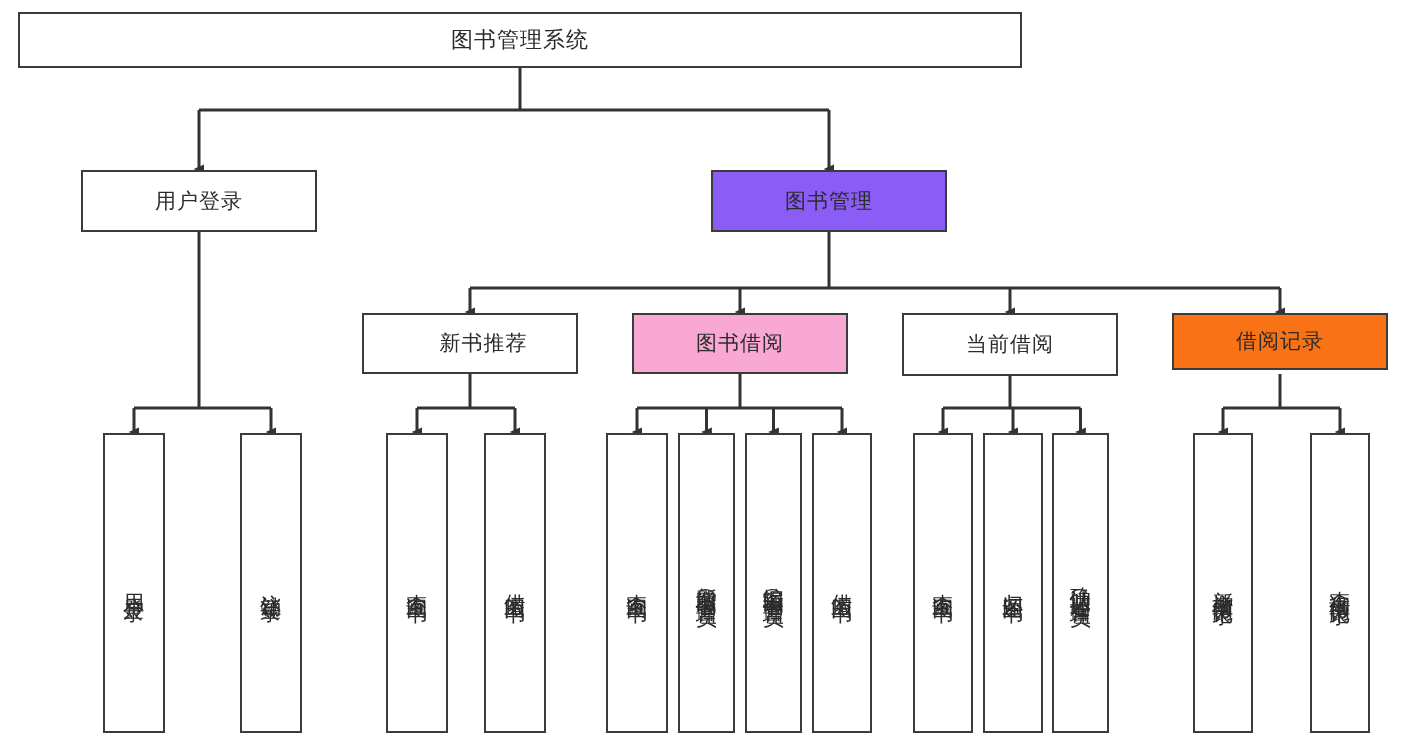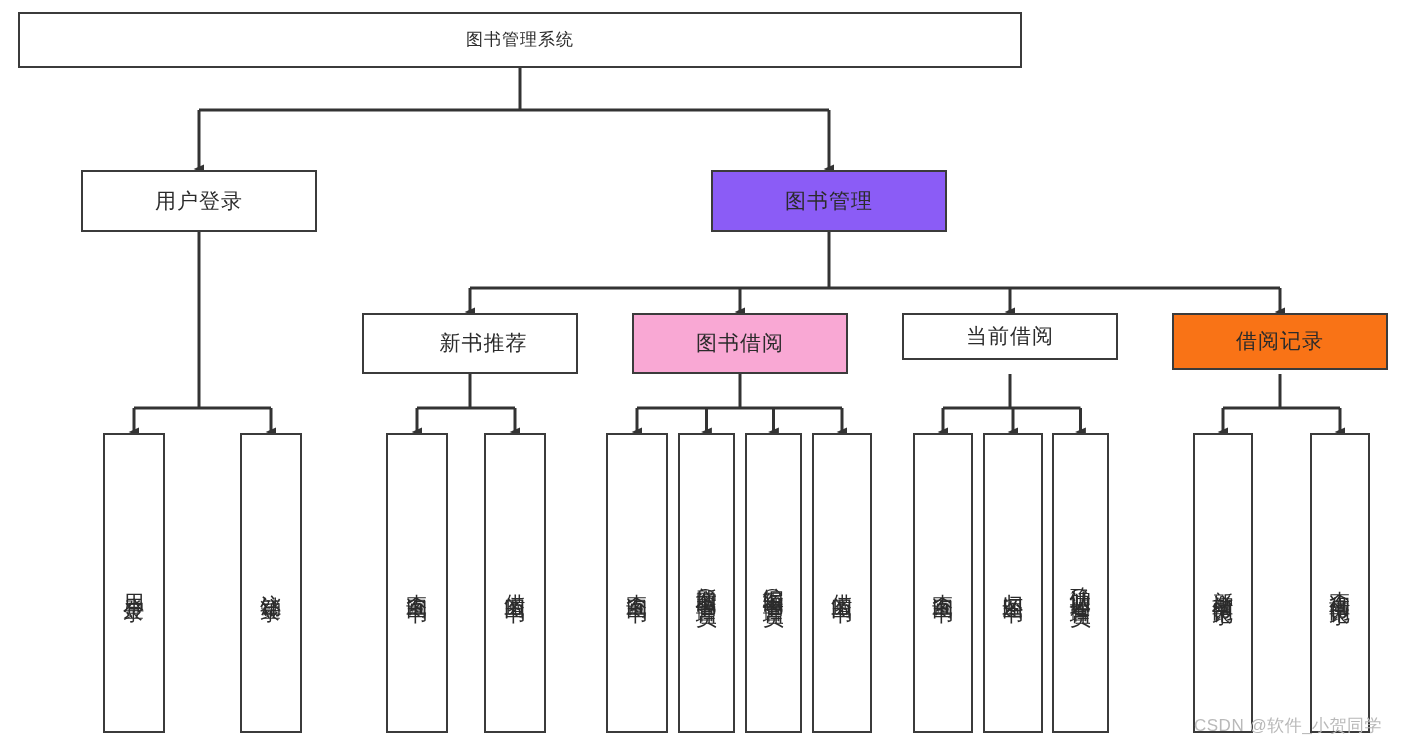--- a/index.html
+++ b/index.html
@@ -49,21 +49,21 @@
   .node-v .label {
     writing-mode: vertical-rl;
     text-orientation: upright;
     font-size: 21px;
     line-height: 1.22;
     letter-spacing: 3px;
     white-space: nowrap;
     text-align: center;
   }
   .node-root .label {
-    font-size: 17px;
+    font-size: 22px;
   }
   .watermark {
     position: absolute;
     font-size: 17px;
     color: #b9b9b9;
     letter-spacing: 0.5px;
     white-space: nowrap;
     user-select: none;
   }
 </style>
@@ -122,21 +122,21 @@
       </div>
       <div class="node node-h" style="left: 711px; top: 170px; width: 236px; height: 62px; border-color: rgb(59, 59, 59); background: #8b5cf6;">
         <span class="label">图书管理</span>
       </div>
       <div class="node node-h" style="left: 362px; top: 313px; width: 216px; height: 61px; border-color: rgb(59, 59, 59); background: rgb(255, 255, 255); padding-left: 27px;">
         <span class="label">新书推荐</span>
       </div>
       <div class="node node-h" style="left: 632px; top: 313px; width: 216px; height: 61px; border-color: rgb(59, 59, 59); background: #f9a8d4;">
         <span class="label">图书借阅</span>
       </div>
-      <div class="node node-h" style="left: 902px; top: 313px; width: 216px; height: 47px; border-color: rgb(59, 59, 59); background: rgb(255, 255, 255);">
+      <div class="node node-h" style="left: 902px; top: 313px; width: 216px; height: 63px; border-color: rgb(59, 59, 59); background: rgb(255, 255, 255);">
         <span class="label">当前借阅</span>
       </div>
       <div class="node node-h" style="left: 1172px; top: 313px; width: 216px; height: 57px; border-color: rgb(59, 59, 59); background: #f97316;">
         <span class="label">借阅记录</span>
       </div>
       <div class="node node-v" style="left: 103px; top: 433px; width: 62px; height: 300px; border-color: rgb(59, 59, 59); background: rgb(255, 255, 255);">
         <span class="label">用户登录</span>
       </div>
       <div class="node node-v" style="left: 240px; top: 433px; width: 62px; height: 300px; border-color: rgb(59, 59, 59); background: rgb(255, 255, 255);">
         <span class="label">注销登录</span>
@@ -168,14 +168,13 @@
       <div class="node node-v" style="left: 1052px; top: 433px; width: 57px; height: 300px; border-color: rgb(59, 59, 59); background: rgb(255, 255, 255);">
         <span class="label">确认归还（管理员）</span>
       </div>
       <div class="node node-v" style="left: 1193px; top: 433px; width: 60px; height: 300px; border-color: rgb(59, 59, 59); background: rgb(255, 255, 255);">
         <span class="label">新增借阅记录</span>
       </div>
       <div class="node node-v" style="left: 1310px; top: 433px; width: 60px; height: 300px; border-color: rgb(59, 59, 59); background: rgb(255, 255, 255);">
         <span class="label">查询借阅记录</span>
       </div>
     </div>
-  <div class="watermark" style="left: 1194px; top: 714px; color: rgb(185, 185, 185);">CSDN @软件_小贺同学</div>
 </div>
 
 </body></html>

